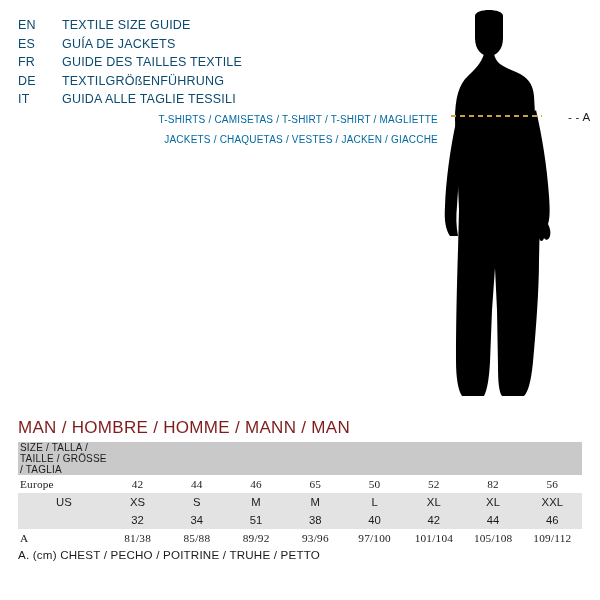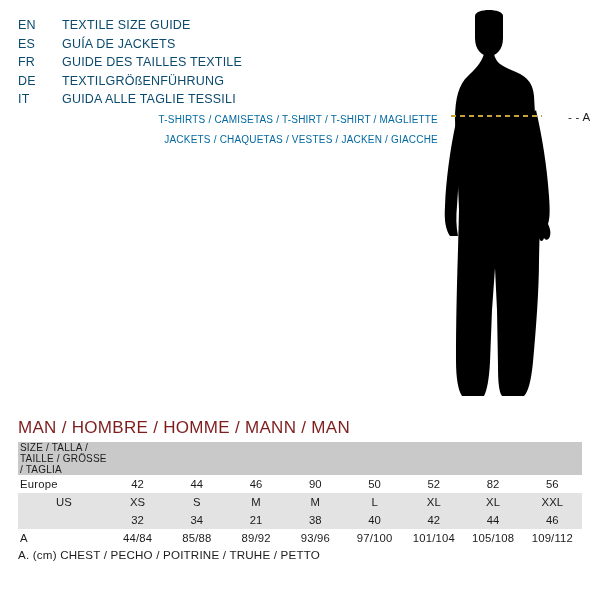--- a/index.html
+++ b/index.html
@@ -108,20 +108,21 @@
     background: #c9c9c9;
     font-size: 10px;
     padding-left: 0;
   }
   .row-shade td {
     background: #e3e3e3;
     text-align: center;
   }
   .row-plain td {
     background: #ffffff;
+    font-family: Liberation Serif, serif;
   }
   .col-label {
     width: 88px;
     padding-left: 2px !important;
   }
   .cell {
     text-align: center;
   }
 
   .footnote {
@@ -218,21 +219,21 @@
         <td></td>
         <td></td>
         <td></td>
       </tr>
 
       <tr class="row-plain">
         <td class="col-label">Europe</td>
         <td class="cell">42</td>
         <td class="cell">44</td>
         <td class="cell">46</td>
-        <td class="cell">90</td>
+        <td class="cell">65</td>
         <td class="cell">50</td>
         <td class="cell">52</td>
         <td class="cell">82</td>
         <td class="cell">56</td>
       </tr>
 
       <tr class="row-shade">
         <td class="col-label">US</td>
         <td class="cell">XS</td>
         <td class="cell">S</td>
@@ -241,31 +242,31 @@
         <td class="cell">L</td>
         <td class="cell">XL</td>
         <td class="cell">XL</td>
         <td class="cell">XXL</td>
       </tr>
 
       <tr class="row-shade">
         <td class="col-label"></td>
         <td class="cell">32</td>
         <td class="cell">34</td>
-        <td class="cell">21</td>
+        <td class="cell">51</td>
         <td class="cell">38</td>
         <td class="cell">40</td>
         <td class="cell">42</td>
         <td class="cell">44</td>
         <td class="cell">46</td>
       </tr>
 
       <tr class="row-plain">
         <td class="col-label">A</td>
-        <td class="cell">44/84</td>
+        <td class="cell">81/38</td>
         <td class="cell">85/88</td>
         <td class="cell">89/92</td>
         <td class="cell">93/96</td>
         <td class="cell">97/100</td>
         <td class="cell">101/104</td>
         <td class="cell">105/108</td>
         <td class="cell">109/112</td>
       </tr>
     </tbody>
   </table>

